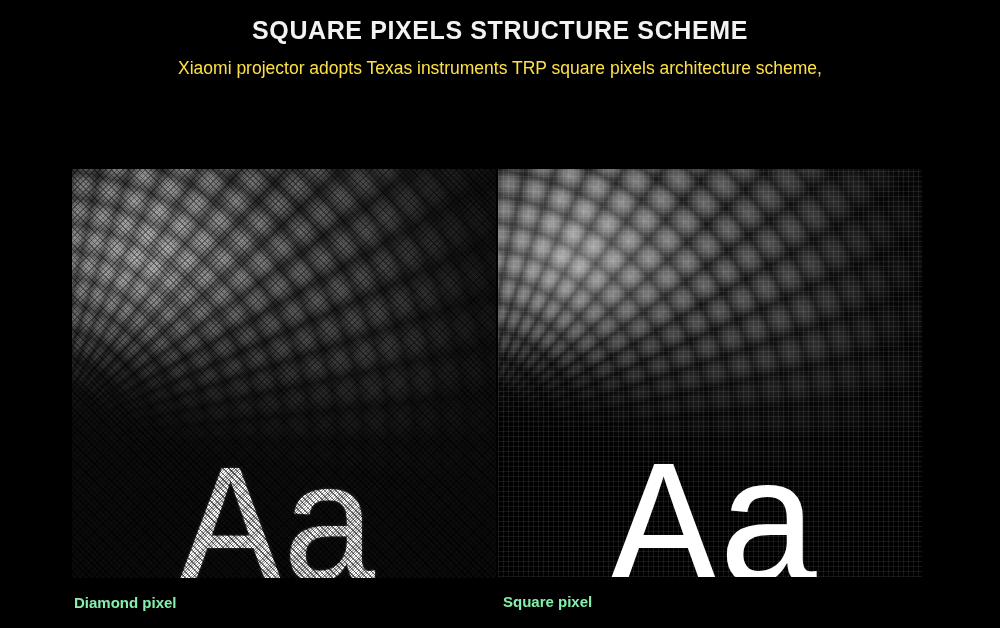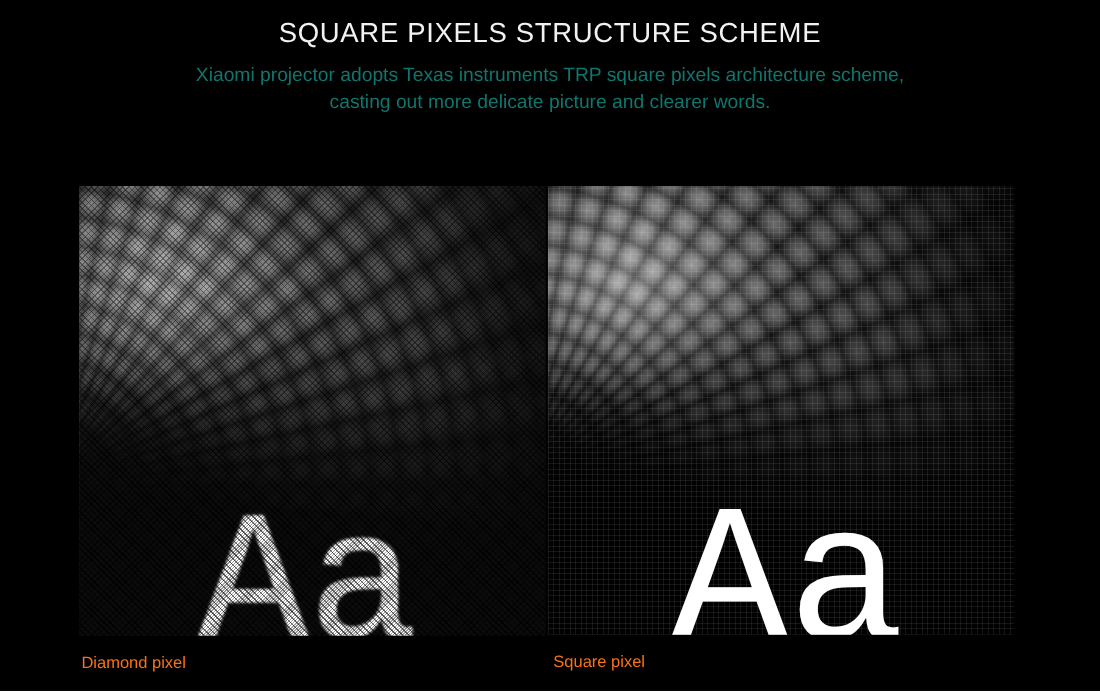--- a/index.html
+++ b/index.html
@@ -19,36 +19,36 @@
   
   .header {
     position: absolute;
     left: 0;
     top: 0;
     width: 1000px;
     text-align: center;
   }
   .headline {
     color: #f2f2f2;
-    font-weight: 400;
+    font-weight: 700;
     letter-spacing: 0.6px;
     white-space: nowrap;
   }
   .headline-1 {
     font-size: 25px;
     line-height: 32px;
     padding-top: 14px;
   }
   .headline-2 {
     font-size: 24px;
     line-height: 32px;
     padding-top: 4px;
   }
   .subcopy {
-    color: #0f766e;
+    color: #fde047;
     font-size: 17.5px;
     line-height: 24px;
     font-weight: 400;
     padding-top: 10px;
   }
   .subcopy div { white-space: nowrap; }
 
   
   .panels {
     position: absolute;
@@ -206,37 +206,36 @@
         rgba(255,255,255,0) 1px, rgba(255,255,255,0) 4px),
       repeating-linear-gradient(-45deg,
         rgba(0,0,0,0.42) 0px, rgba(0,0,0,0.42) 1px,
         rgba(255,255,255,0) 1px, rgba(255,255,255,0) 4px);
     pointer-events: none;
   }
 
   
   .caption {
     position: absolute;
-    color: #f97316;
+    color: #86efac;
     font-size: 15px;
     line-height: 18px;
-    font-weight: 400;
+    font-weight: 700;
     white-space: nowrap;
   }
   .caption-left  { left: 74px;  top: 594px; }
   .caption-right { left: 503px; top: 593px; }
 </style>
 </head>
 <body>
 
 <div class="header">
   <div class="headline headline-1">SQUARE PIXELS STRUCTURE SCHEME</div>
   <div class="subcopy">
     <div>Xiaomi projector adopts Texas instruments TRP square pixels architecture scheme,</div>
-    <div>casting out more delicate picture and clearer words.</div>
   </div>
 </div>
 
 <div class="panels">
 
   <div class="panel panel-left">
     <div class="art">
       <div class="rings"></div>
       <div class="spokes"></div>
       <div class="lobe"></div>

